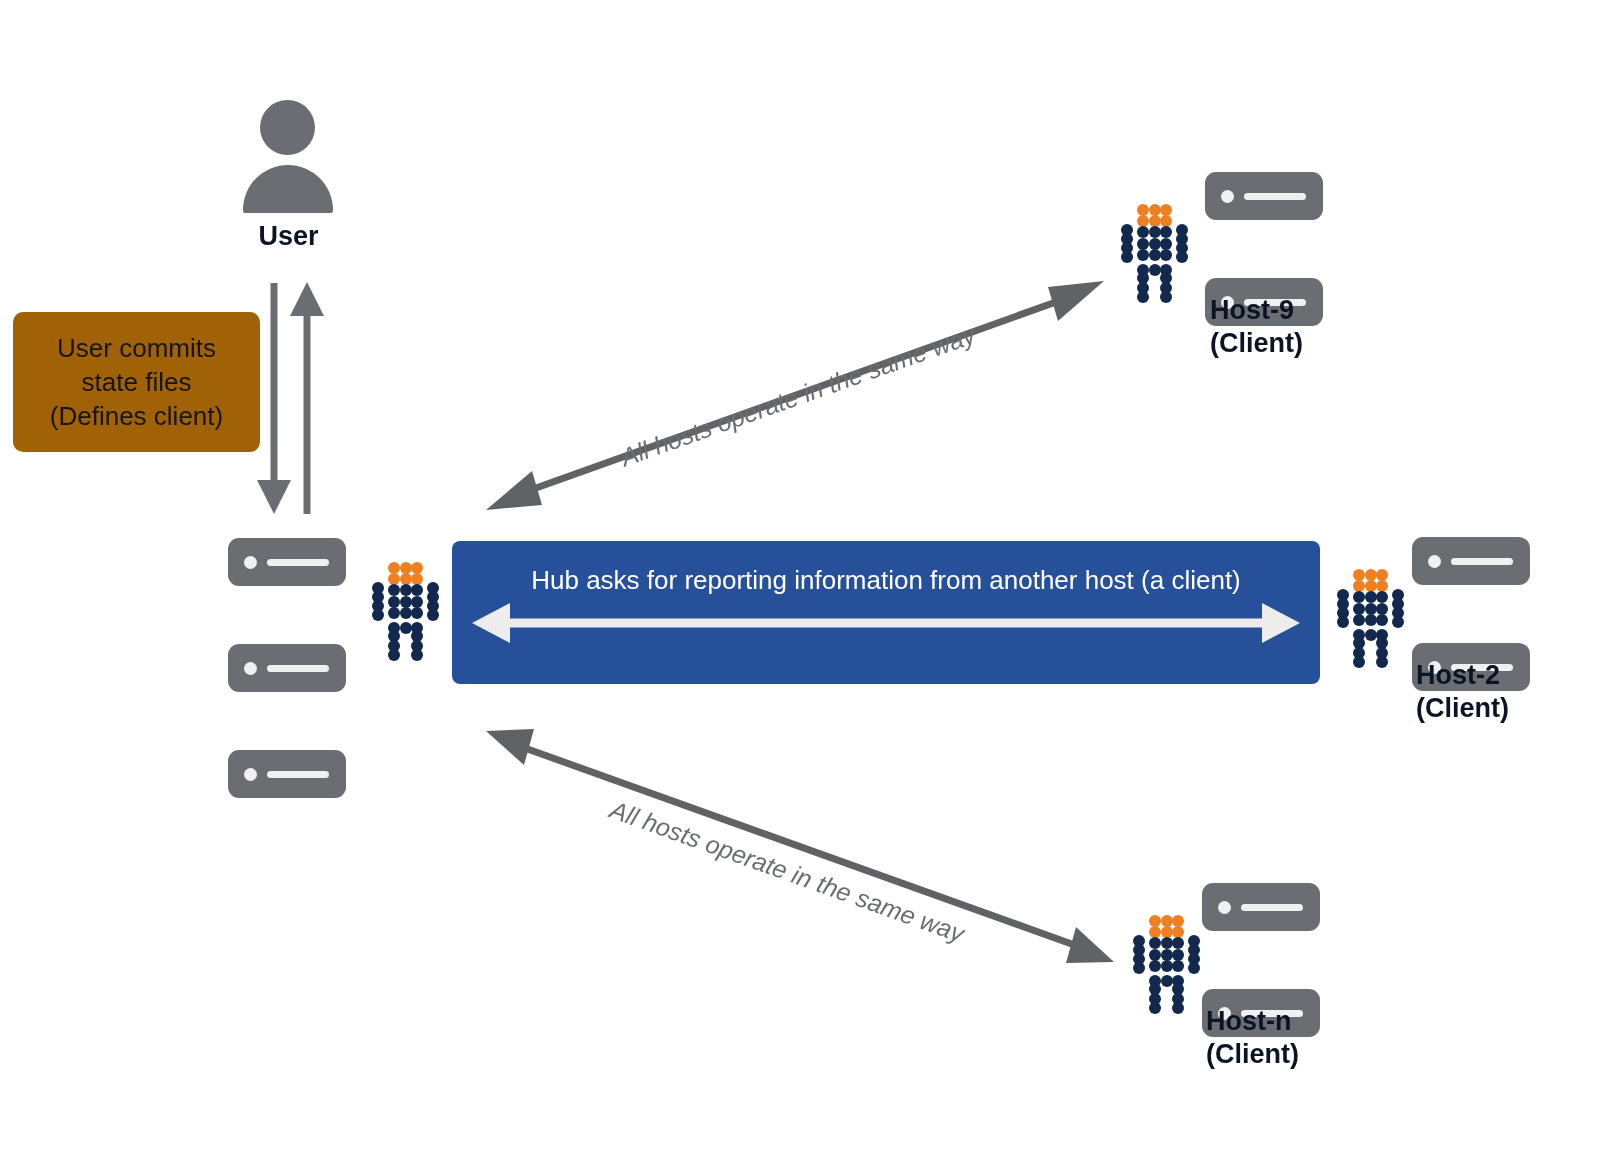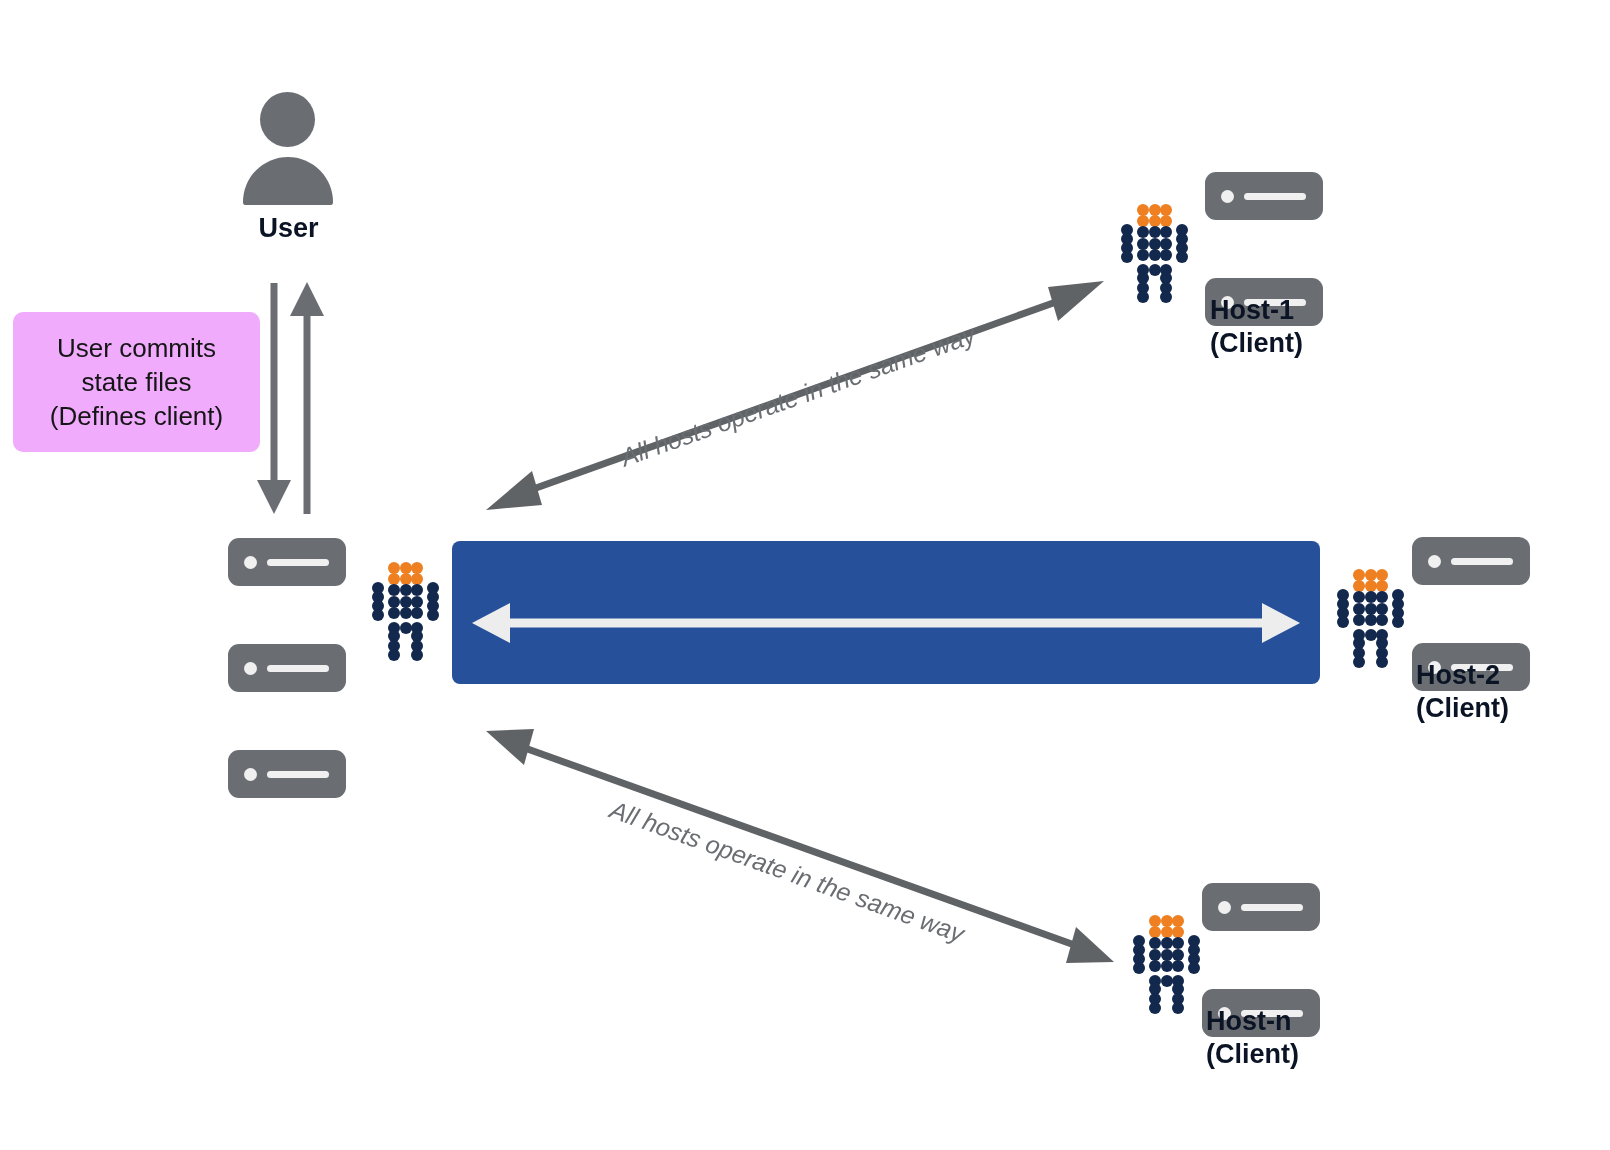--- a/index.html
+++ b/index.html
@@ -25,21 +25,21 @@
     border-radius: 10px;
     display: flex;
     align-items: center;
     justify-content: center;
     text-align: center;
     color: #151515;
     font-size: 26px;
     line-height: 1.32;
     padding: 6px 10px;
   }
-  #callout-commit { left: 13px;  top: 312px; width: 247px; height: 140px; background: #f0abfc; }
+  #callout-commit { left: 13px;  top: 312px; width: 247px; height: 140px; background: #a16207; }
   #callout-shows  { left: 320px; top: 313px; width: 240px; height: 140px; background: #F5AB35; }
 
   
   #exchange-box {
     left: 452px; top: 541px; width: 868px; height: 143px;
     background: #27509B;
     border-radius: 8px;
     box-sizing: border-box;
   }
   #exchange-box .ex-line {
@@ -110,21 +110,21 @@
     transform-origin: 0 0;
   }
 
   svg { overflow: visible; }
 </style>
 </head>
 <body>
 
 <div id="canvas">
 
-  <div class="abs" id="user-node" style="left:236px; top:92px; width:100px; height:160px;">
+  <div class="abs" id="user-node" style="left:236px; top:100px; width:100px; height:160px;">
     <div class="abs user-head" style="left:24px; top:0px; width:55px; height:55px;"></div>
     <div class="abs user-body" style="left:7px; top:65px; width:90px; height:48px;"></div>
     <div class="abs node-label" style="left:-20px; top:120px; width:145px;">User</div>
   </div>
 
   <div class="abs callout" id="callout-commit">
     <div>
       <div>User commits</div>
       <div>state files</div>
       <div>(Defines client)</div>
@@ -189,20 +189,21 @@
         <span class="dot" style="left: 17.36px; top: 68.32px; width: 12px; height: 12px; background: rgb(18, 40, 76);"></span>
         <span class="dot" style="left: 39.76px; top: 68.32px; width: 12px; height: 12px; background: rgb(18, 40, 76);"></span>
         <span class="dot" style="left: 17.36px; top: 77.504px; width: 12px; height: 12px; background: rgb(18, 40, 76);"></span>
         <span class="dot" style="left: 39.76px; top: 77.504px; width: 12px; height: 12px; background: rgb(18, 40, 76);"></span>
         <span class="dot" style="left: 17.36px; top: 86.688px; width: 12px; height: 12px; background: rgb(18, 40, 76);"></span>
         <span class="dot" style="left: 39.76px; top: 86.688px; width: 12px; height: 12px; background: rgb(18, 40, 76);"></span>
       </div>
   </div>
 
   <div class="abs" id="exchange-box">
+    <div class="ex-line ex-top">Hub asks for reporting information from another host (a client)</div>
     <svg id="exchange-arrow" viewBox="0 0 840 44" preserveAspectRatio="none">
       <line x1="38" y1="22" x2="802" y2="22" stroke="#EDEDED" stroke-width="9"></line>
       <polygon points="6,22 44,2 44,42" fill="#EDEDED"></polygon>
       <polygon points="834,22 796,2 796,42" fill="#EDEDED"></polygon>
     </svg>
   </div>
 
   <svg class="abs" style="left:470px; top:265px;" width="650" height="260" viewBox="0 0 650 260">
     <line x1="52" y1="228" x2="600" y2="32" stroke="#5F6366" stroke-width="7"></line>
     <polygon points="16,245 62,206 72,240" fill="#5F6366"></polygon>
@@ -254,21 +255,21 @@
       </div>
     <div class="abs server-unit" style="left:85px; top:0px; width:118px; height:48px;">
       <div class="led" style="left:16px; top:18px; width:13px; height:13px;"></div>
       <div class="bar" style="left:39px; top:21px; width:62px; height:7px;"></div>
     </div>
     <div class="abs server-unit" style="left:85px; top:58px; width:118px; height:48px;">
       <div class="led" style="left:16px; top:18px; width:13px; height:13px;"></div>
       <div class="bar" style="left:39px; top:21px; width:62px; height:7px;"></div>
     </div>
     <div class="abs node-label left-align" style="left:90px; top:122px; width:200px;">
-      <div>Host-1</div>
+      <div>Host-9</div>
       <div>(Client)</div>
     </div>
   </div>
 
   <div class="abs" id="host2-node" style="left:1336px; top:537px; width:240px; height:190px;">
     <div class="robot robot-mount" style="left:0px; top:32px; width:66px; height:110px;">
         <span class="dot" style="left: 17.36px; top: 0px; width: 12px; height: 12px; background: rgb(239, 128, 34);"></span>
         <span class="dot" style="left: 28.56px; top: 0px; width: 12px; height: 12px; background: rgb(239, 128, 34);"></span>
         <span class="dot" style="left: 39.76px; top: 0px; width: 12px; height: 12px; background: rgb(239, 128, 34);"></span>
         <span class="dot" style="left: 17.36px; top: 11.2px; width: 12px; height: 12px; background: rgb(239, 128, 34);"></span>

